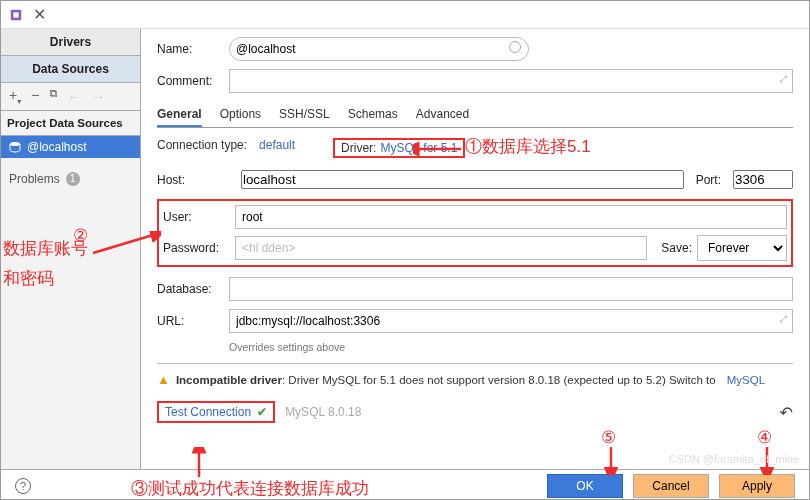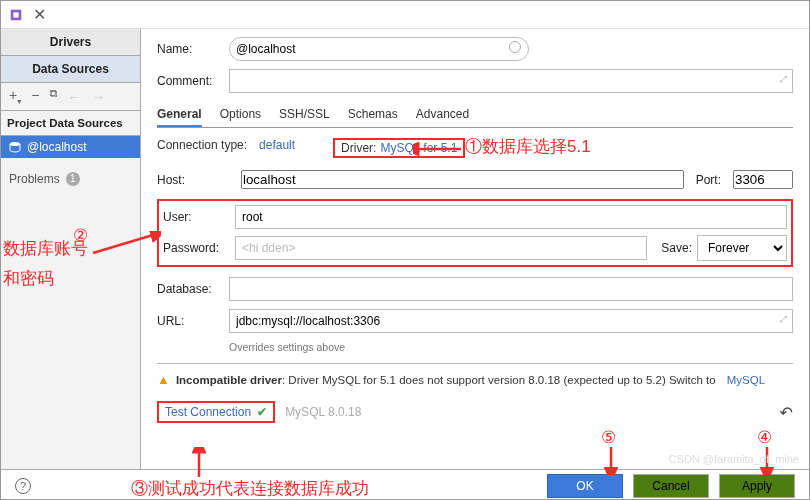--- a/index.html
+++ b/index.html
@@ -53,21 +53,21 @@
 .warning .mylink { color: #3968c0; cursor: pointer; margin-left: 8px; }
 .testconn-row { display: flex; align-items: center; gap: 10px; margin-top: 14px; }
 .testconn { border: 2.5px solid #ef2b2b; padding: 2px 6px; display: inline-flex; align-items: center; gap: 6px; }
 .testconn .link { color: #3968c0; cursor: pointer; }
 .testconn .check { color: #4aa04a; font-weight: bold; }
 .ver { color: #aaa; font-size: 12px; }
 .undo { margin-left: auto; font-size: 16px; color: #444; cursor: pointer; }
 .footer { height: 32px; border-top: 1px solid #aaa; display: flex; align-items: center; padding: 0 14px; gap: 10px; }
 .footer .help { width: 16px; height: 16px; border: 1.5px solid #666; border-radius: 50%; display: inline-flex; align-items: center; justify-content: center; font-size: 11px; color: #666; cursor: pointer; }
 .footer .spacer { flex: 1; }
-.btn { min-width: 76px; height: 24px; border: 1px solid #a8a8a8; background: #4d7c0f; font-size: 12px; cursor: pointer; }
+.btn { min-width: 76px; height: 24px; border: 1px solid #a8a8a8; background: #fdba74; font-size: 12px; cursor: pointer; }
 .btn.primary { background: #3b7ad8; color: #fff; border-color: #2d64b5; }
 .annot { position: absolute; color: #ef2b2b; font-size: 17px; pointer-events: none; font-family: "Microsoft YaHei", Arial, sans-serif; }
 .arrow { position: absolute; pointer-events: none; }
 .watermark { position: absolute; right: 10px; bottom: 34px; font-size: 11px; color: #ddd; }
 .expand-icon { position: absolute; right: 6px; top: 5px; font-size: 9px; color: #999; pointer-events: none; }
 .input-rel { position: relative; flex: 1; }
 .placeholder-c { color: #bbb; }
 </style>
 </head>
 <body>

